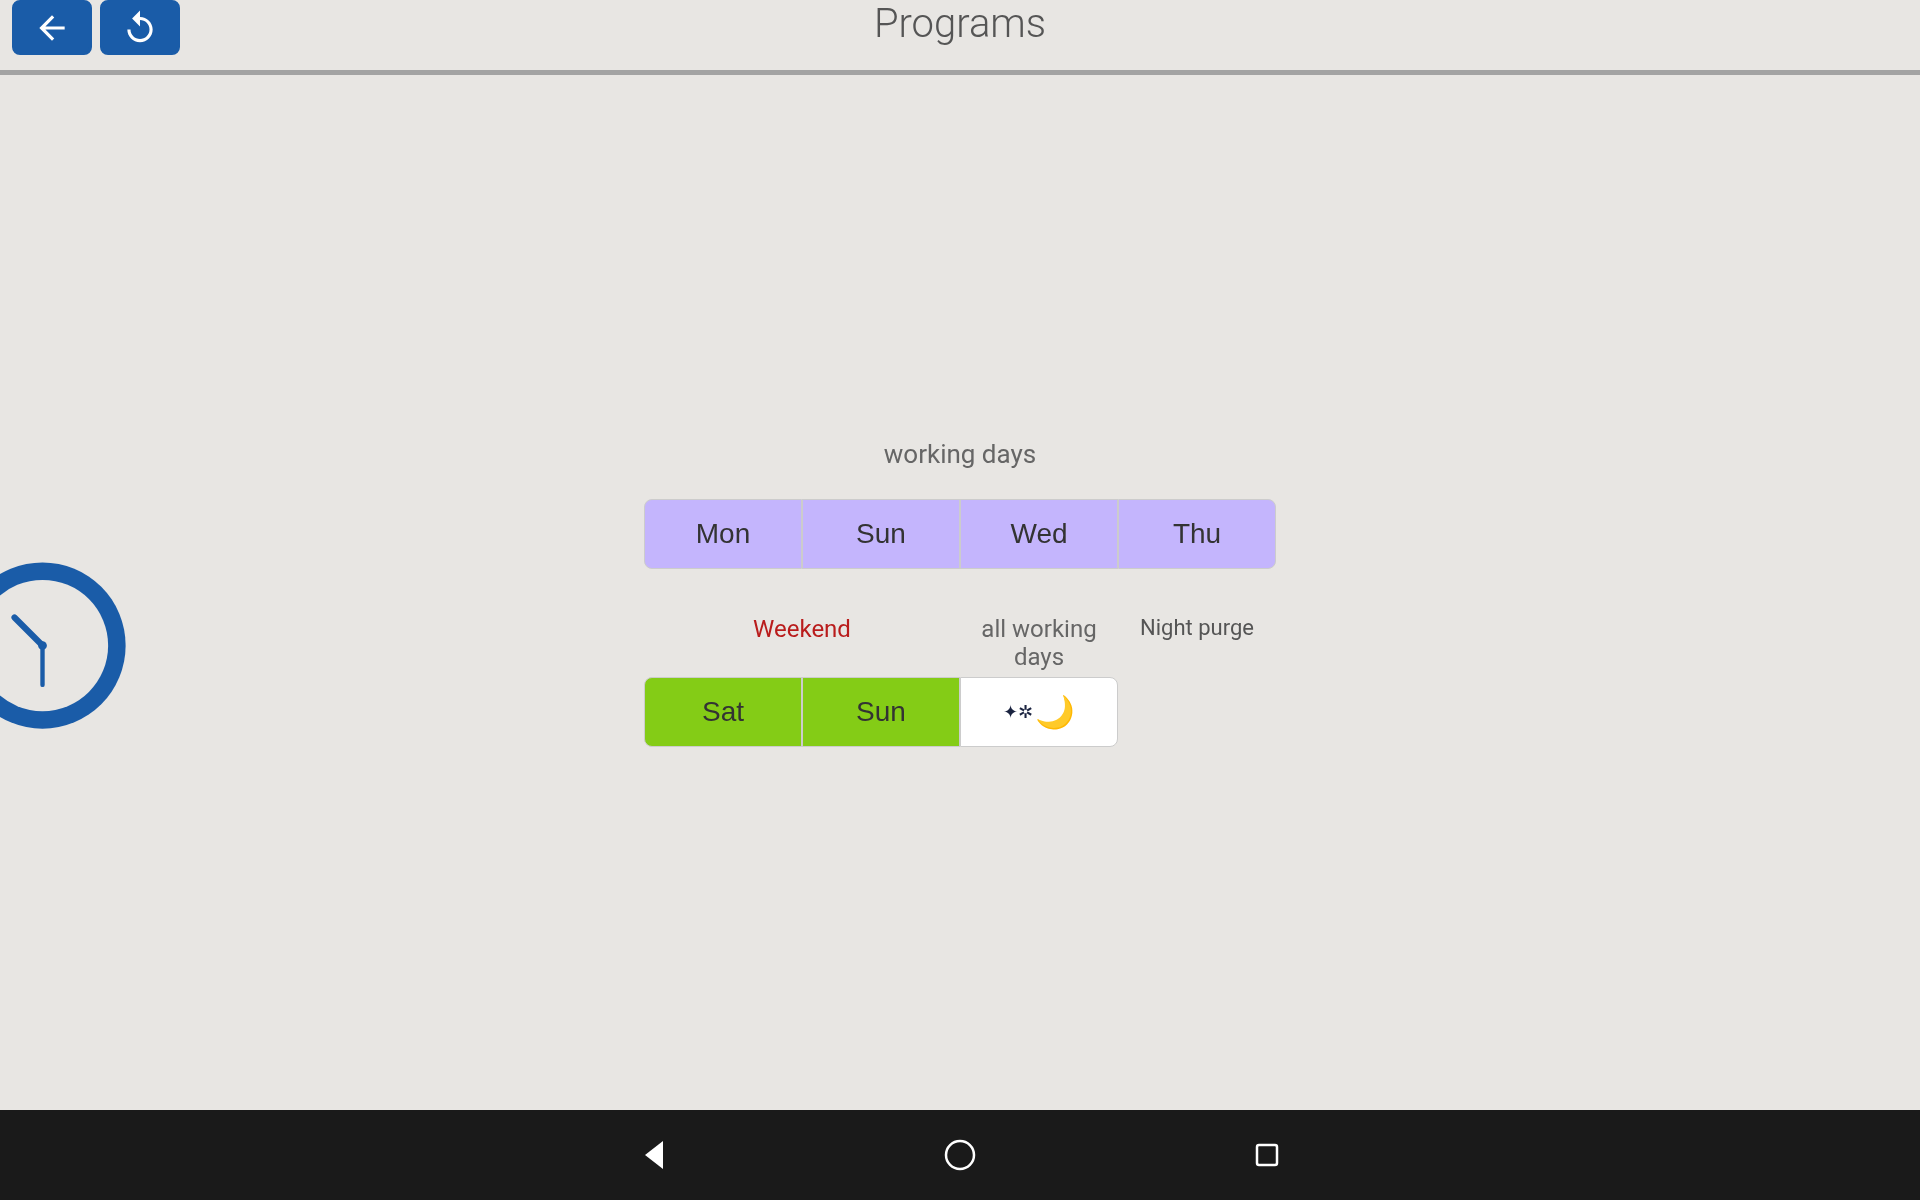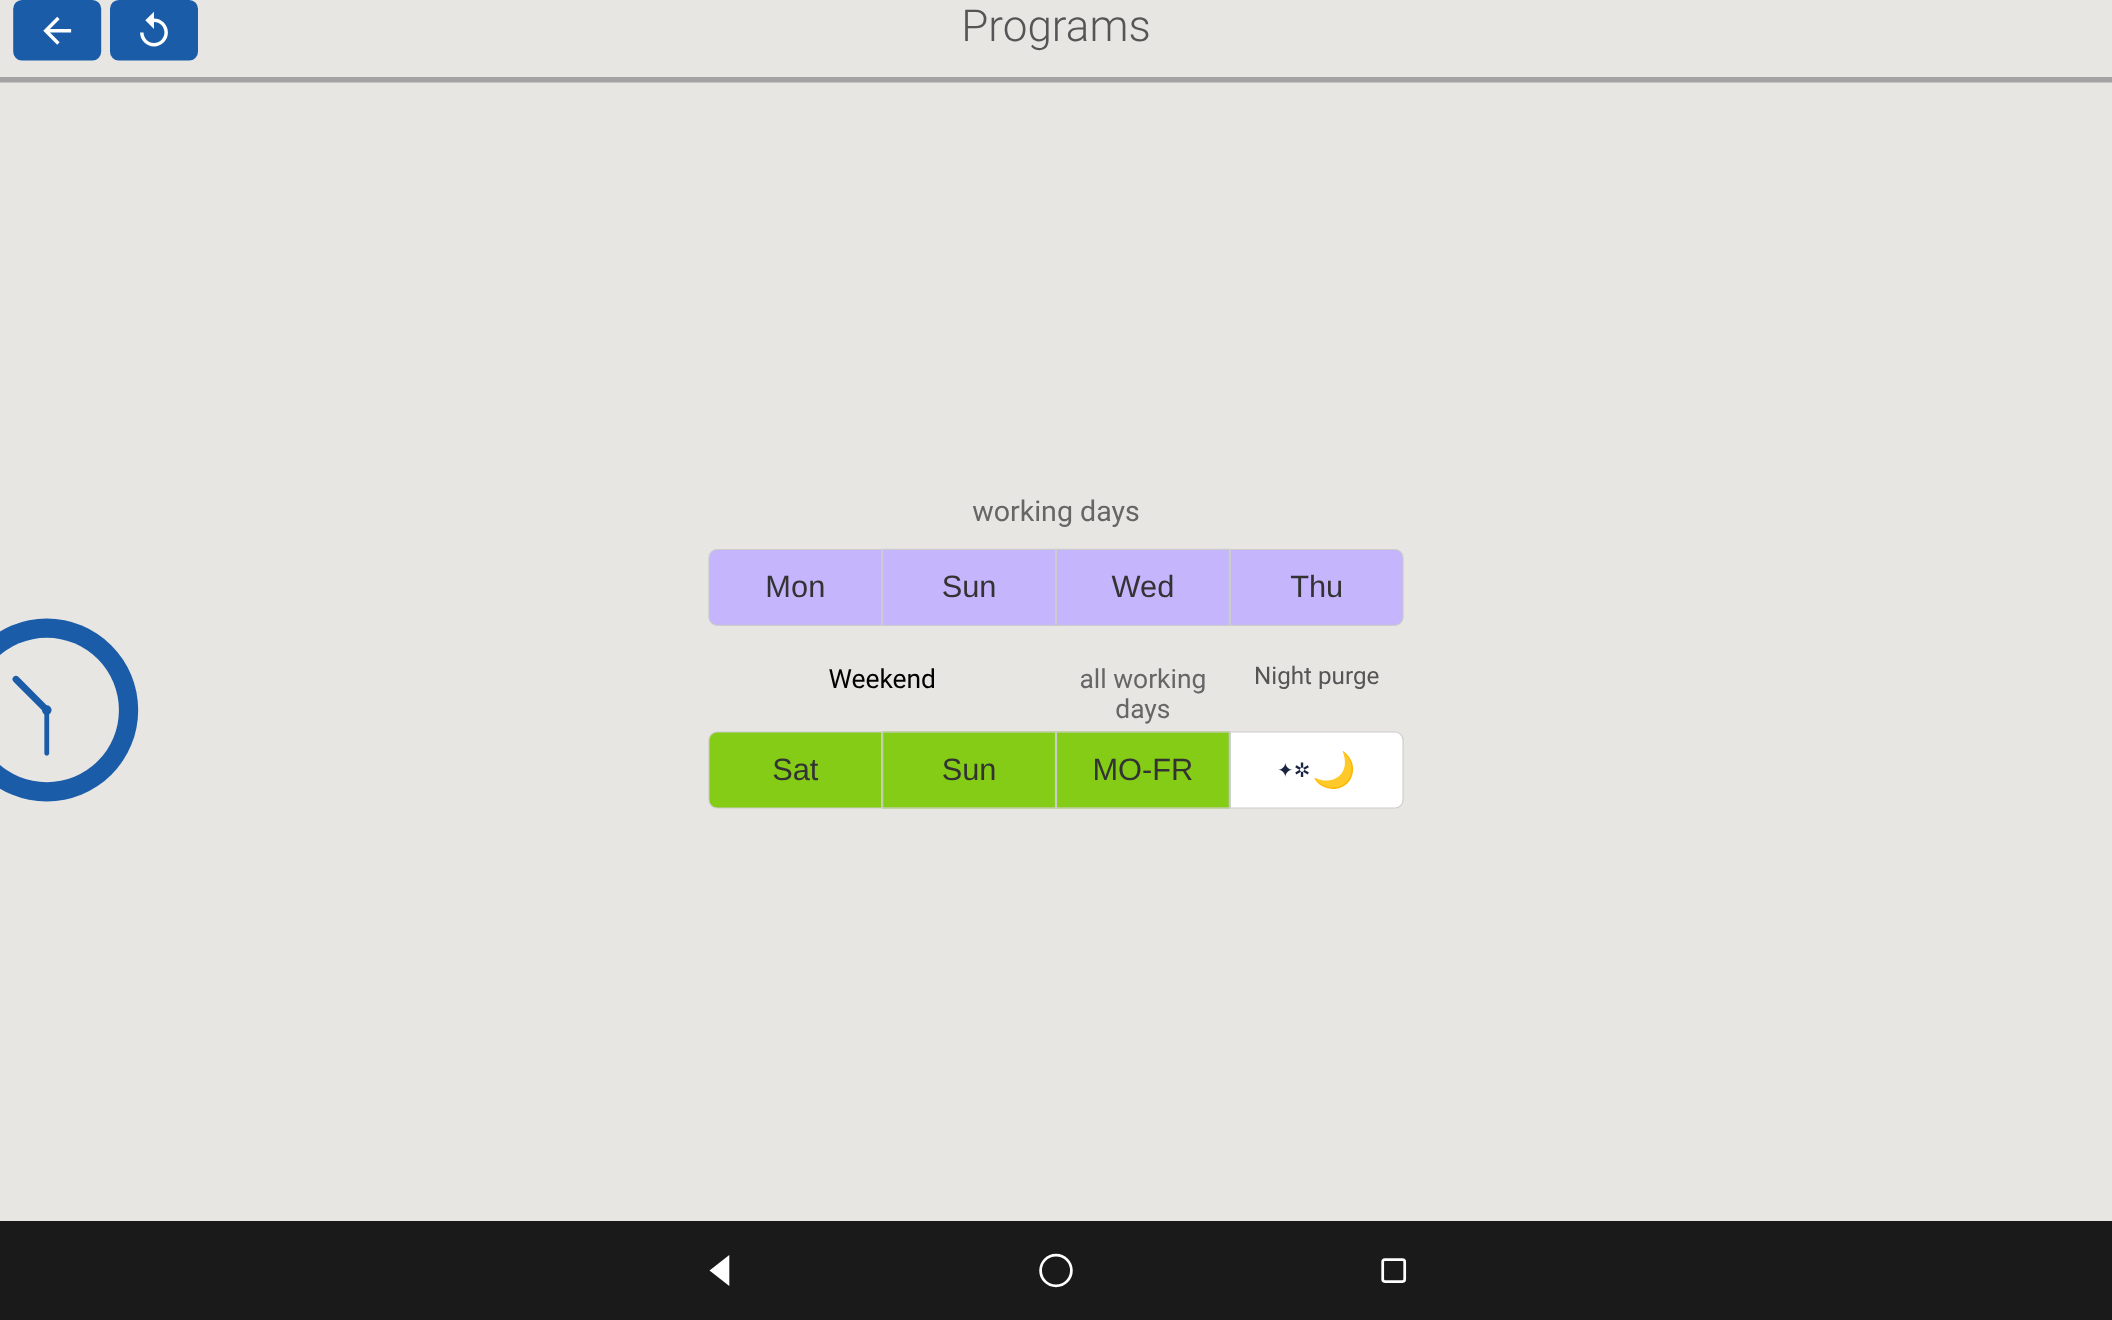--- a/index.html
+++ b/index.html
@@ -76,21 +76,21 @@
       transform: translateY(-20%);
       width: 175px;
       height: 175px;
     }
 
     
     #programs-container {
       display: flex;
       flex-direction: column;
       align-items: center;
-      gap: 4px;
+      gap: 16px;
     }
 
     #working-days-label {
       font-size: 26px;
       color: #666;
       margin-bottom: 14px;
     }
 
     #weekdays-row {
       display: flex;
@@ -190,21 +190,21 @@
     #labels-above {
       display: flex;
       width: 100%;
       margin-bottom: 6px;
     }
 
     .lbl-weekend {
       width: 316px; 
       text-align: center;
       font-size: 24px;
-      color: #000000;
+      color: #b91c1c;
     }
 
     .lbl-all-working {
       width: 158px;
       text-align: center;
       font-size: 24px;
       color: #666;
     }
 
     .lbl-night-purge {
@@ -269,21 +269,20 @@
 
     <div id="second-row-wrapper">
       <div id="labels-above">
         <div class="lbl-weekend">Weekend</div>
         <div class="lbl-all-working">all working days</div>
         <div class="lbl-night-purge">Night purge</div>
       </div>
       <div id="weekend-row">
         <button class="weekend-btn">Sat</button>
         <button class="weekend-btn" style="border-radius:0;">Sun</button>
-        <button class="weekend-btn" style="border-radius:0;">MO-FR</button>
         <button class="night-purge-btn">
           <span style="font-size:18px; margin-right:2px;">✦✲</span>
           <span style="font-size:32px;">🌙</span>
         </button>
       </div>
     </div>
 
   </div>
 
 </div>

